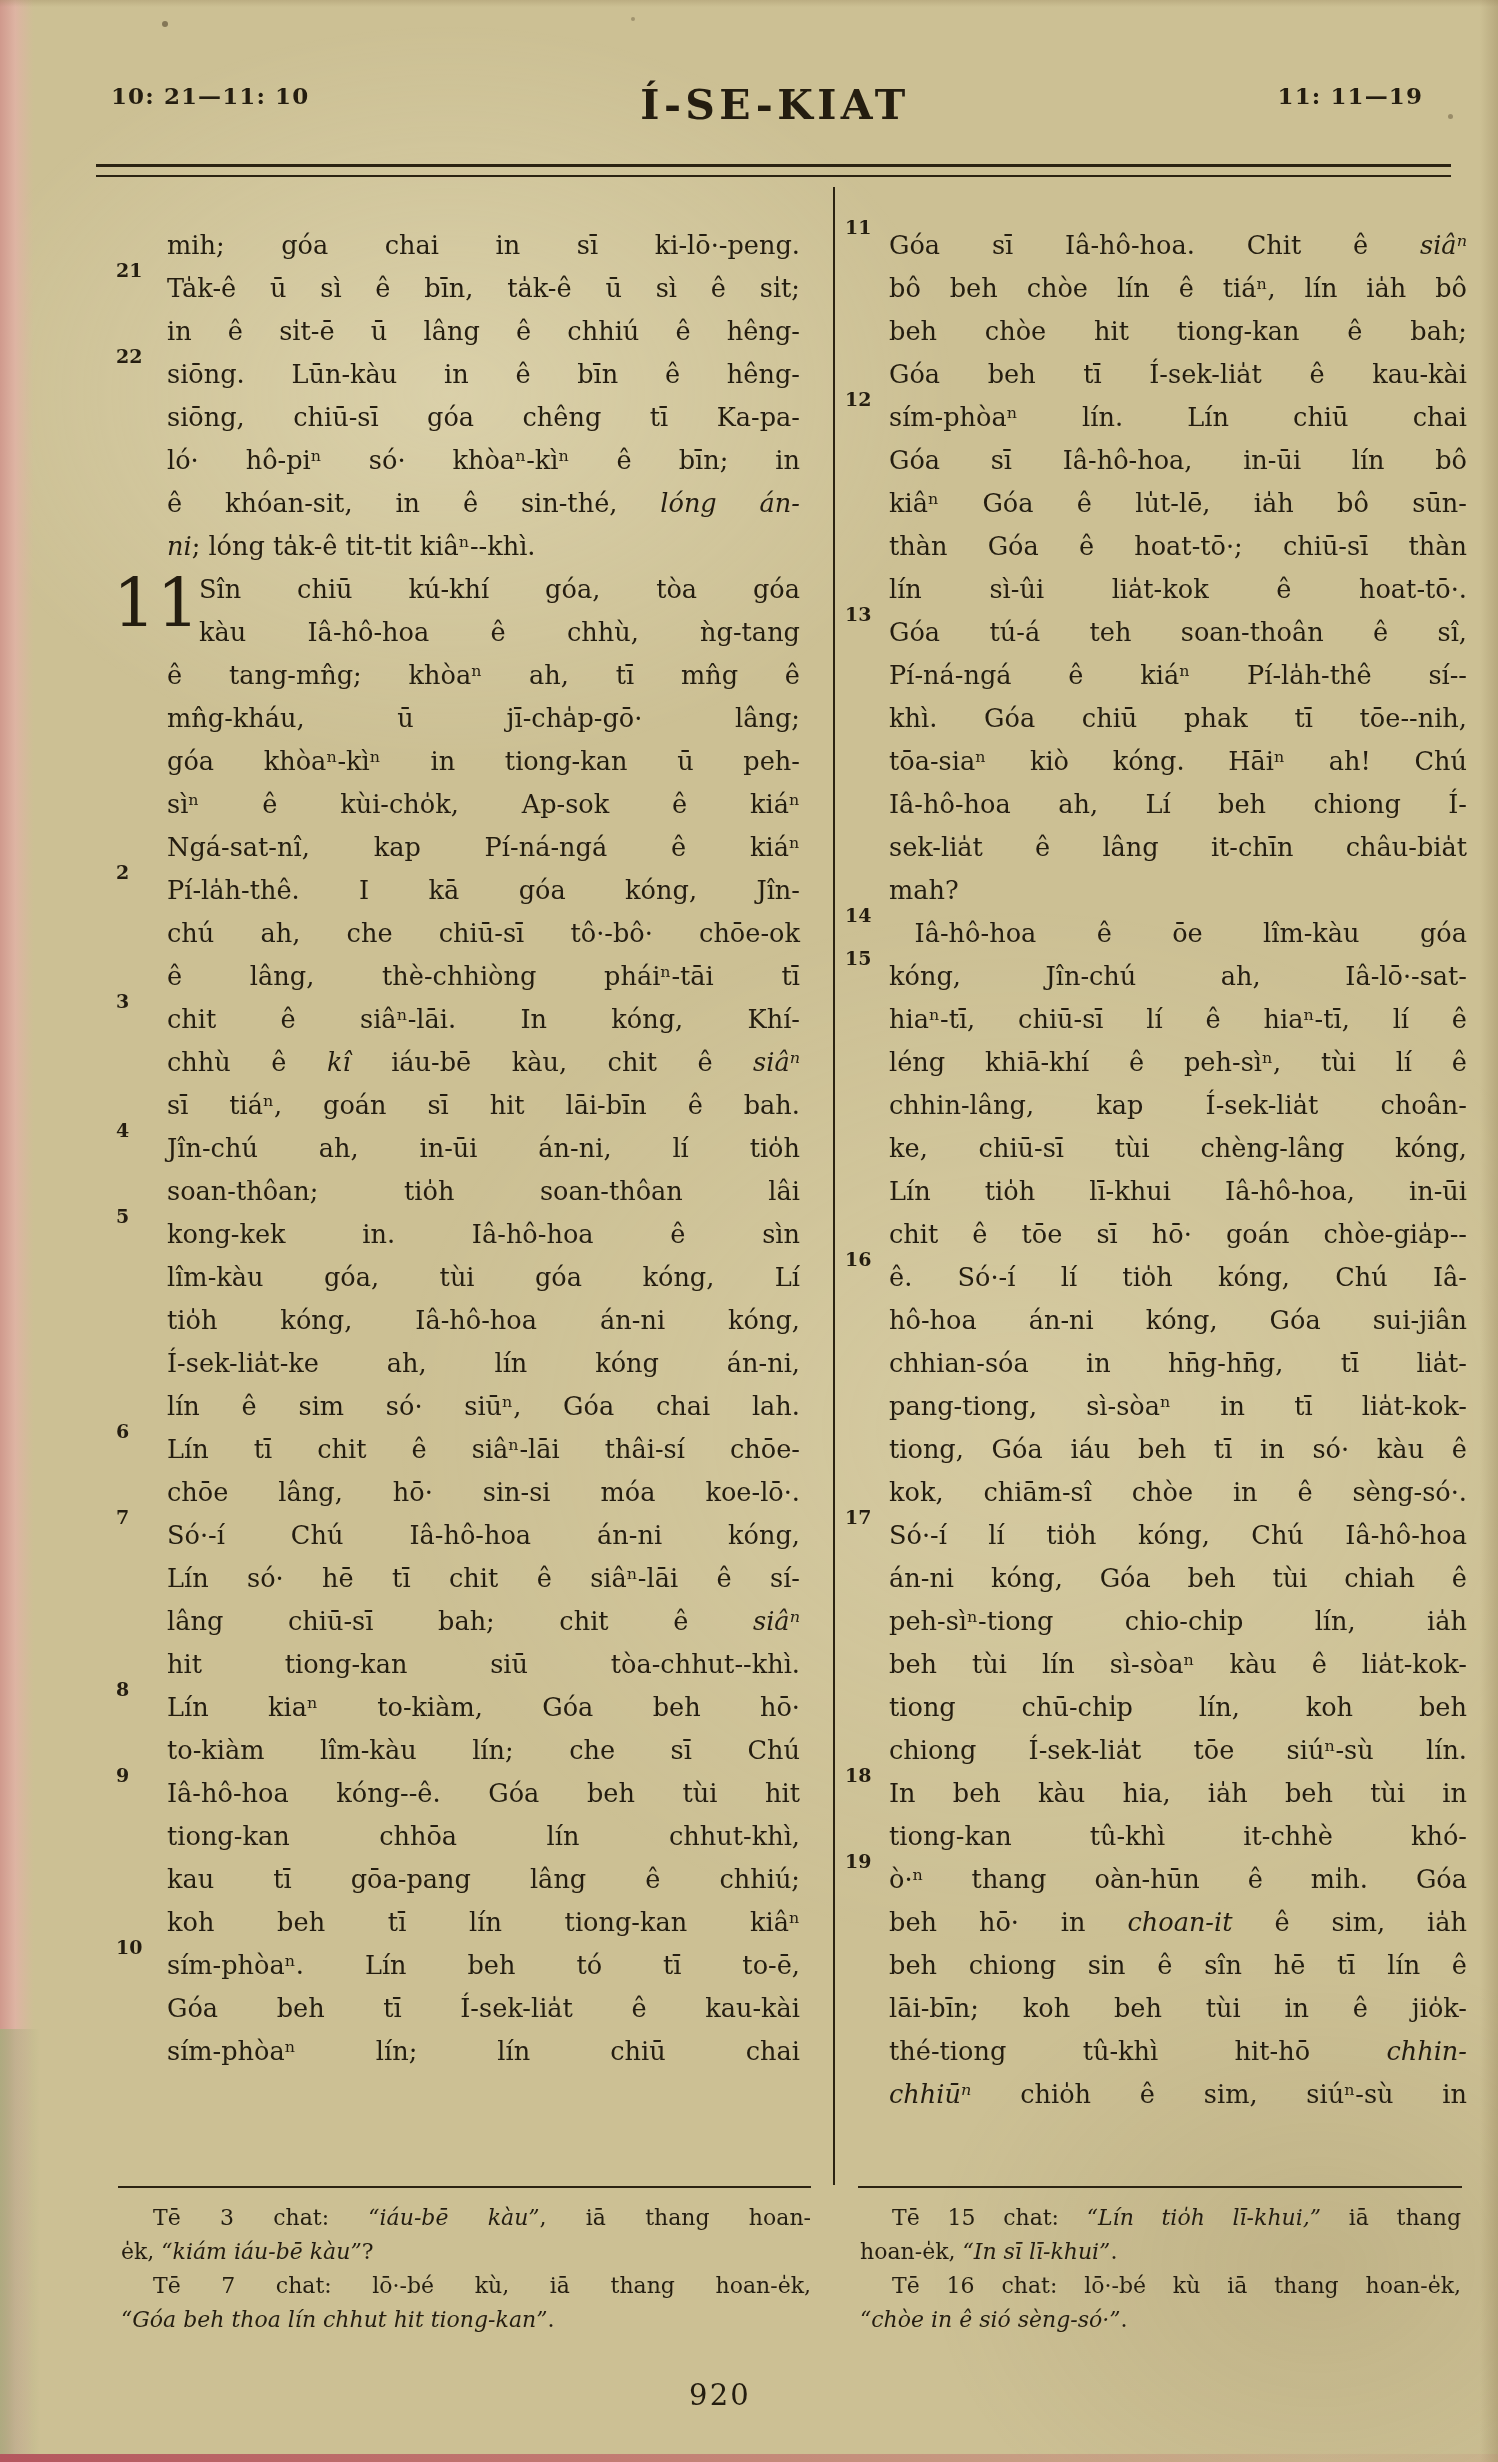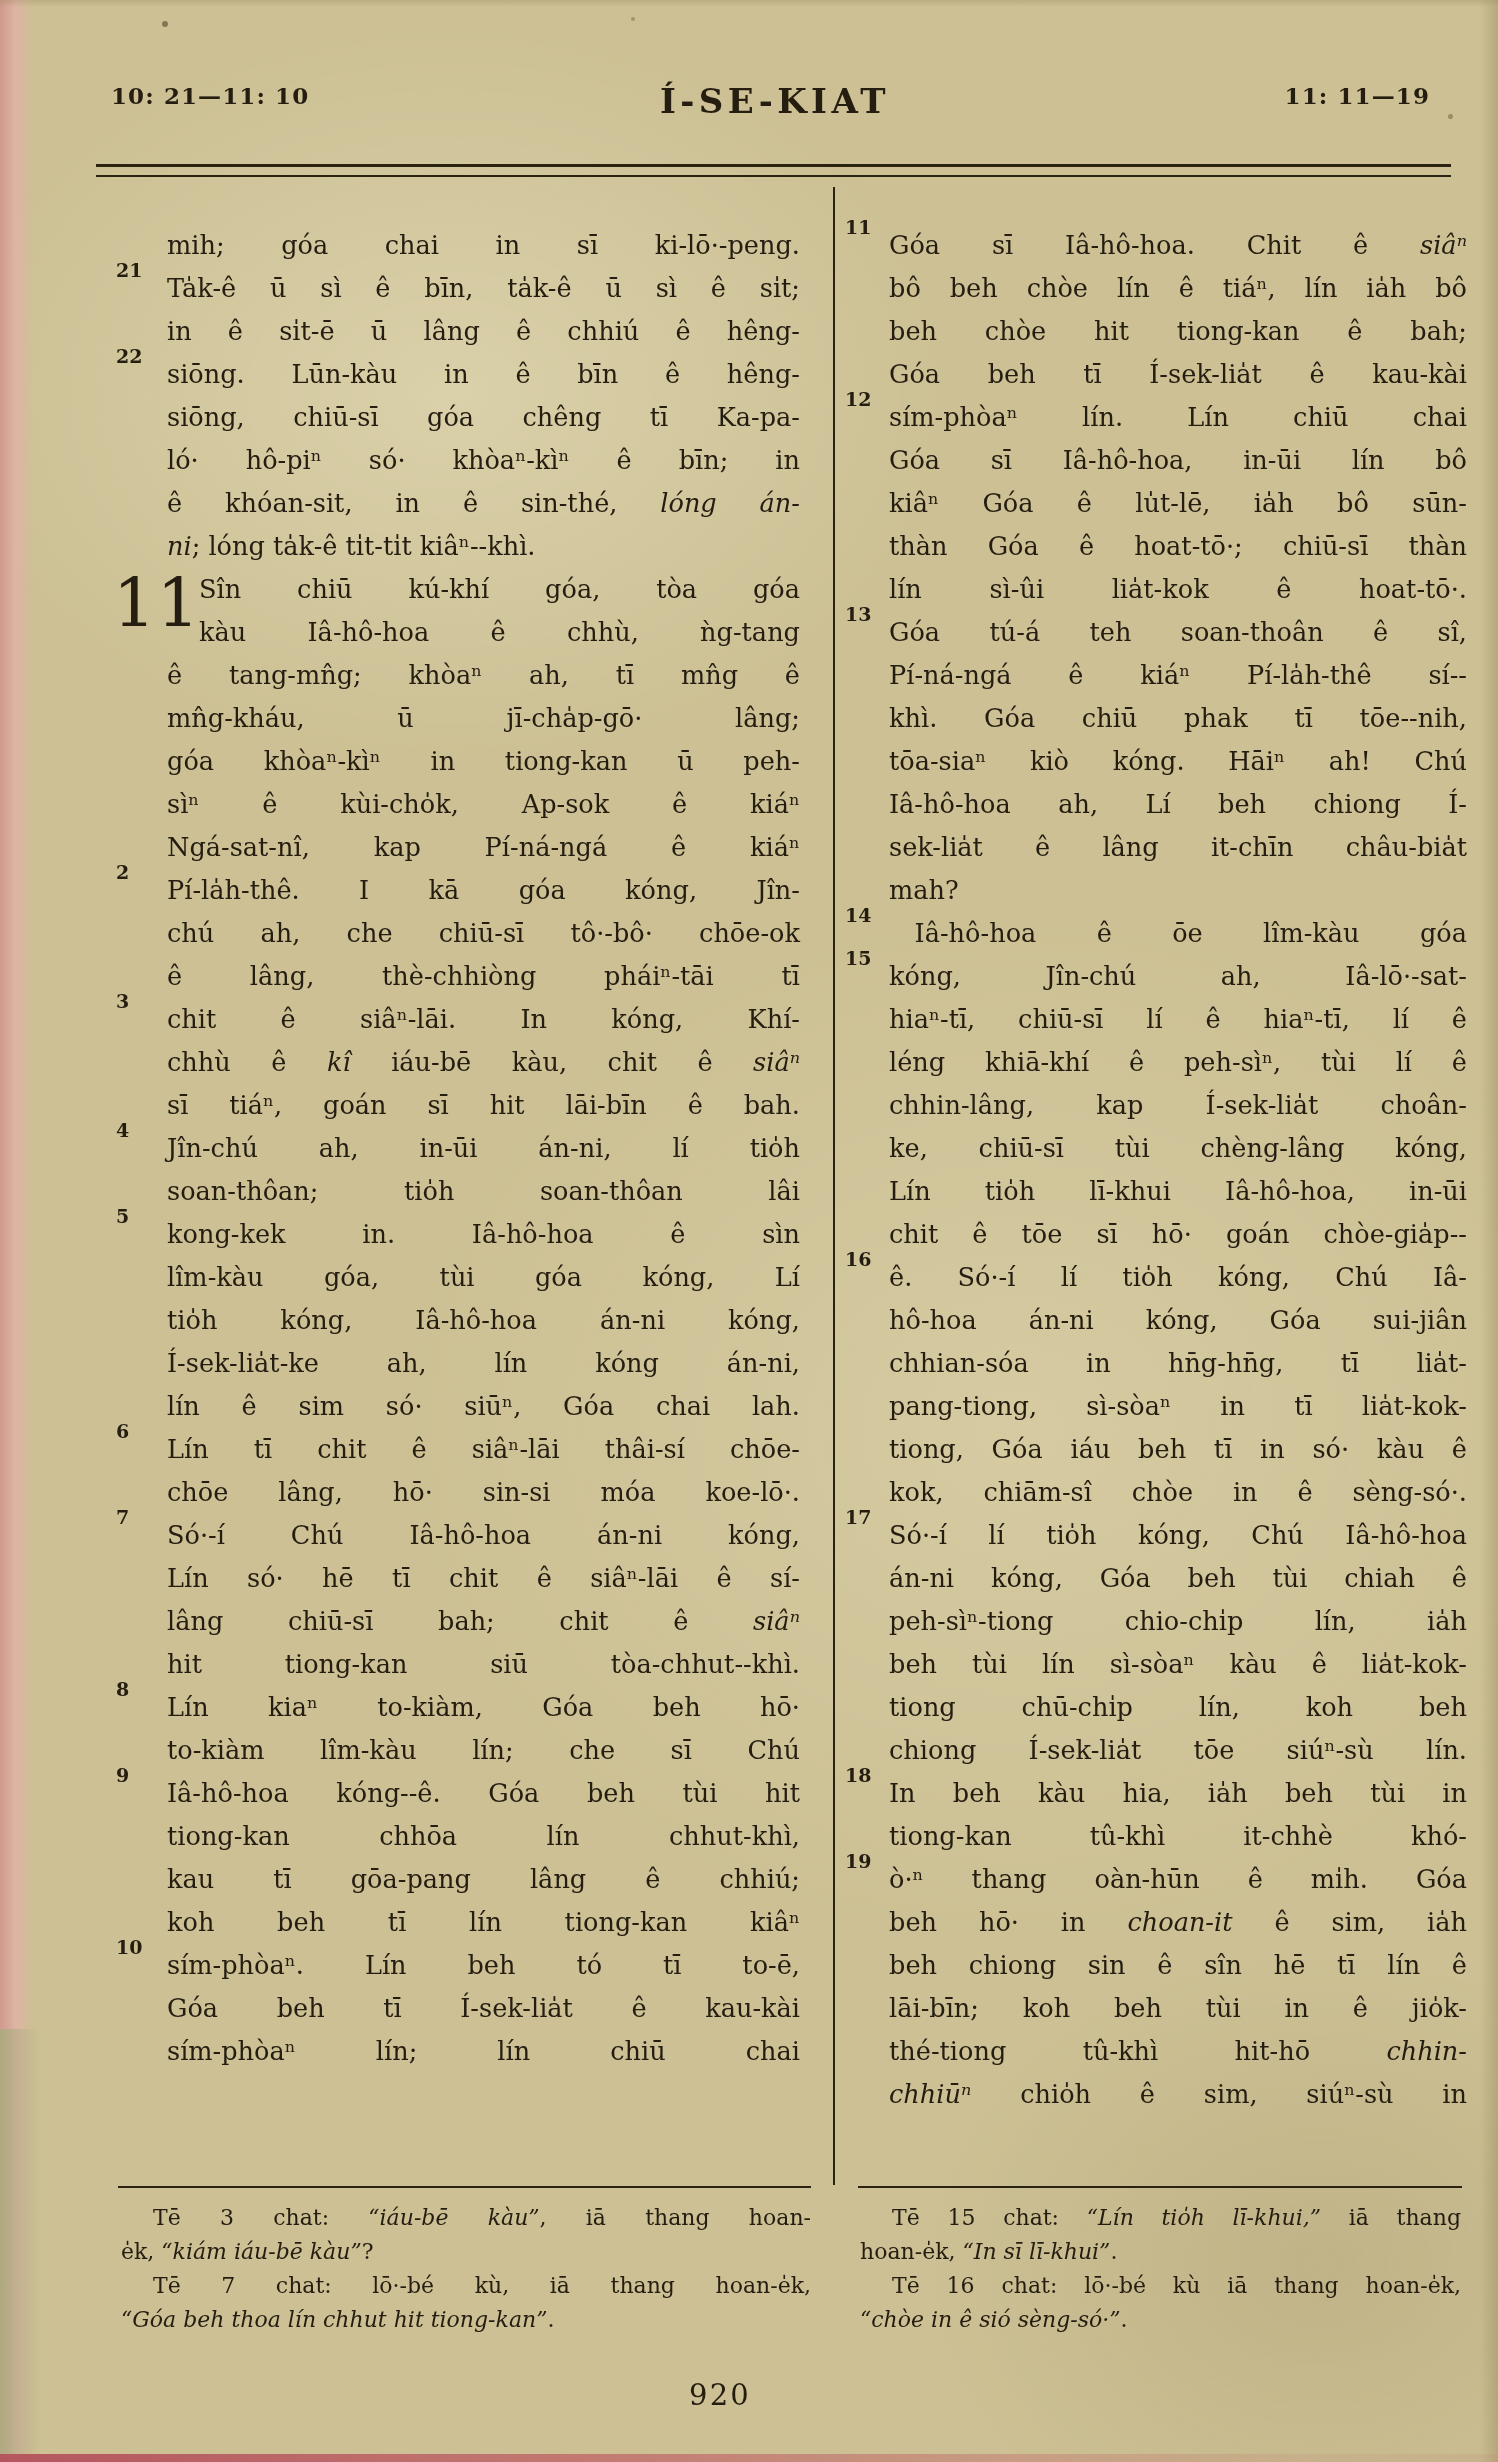--- a/index.html
+++ b/index.html
@@ -25,23 +25,23 @@
   .edge-right{position:absolute;right:0;top:0;bottom:0;width:19px;
     background:linear-gradient(270deg,rgba(140,120,80,.35),rgba(140,120,80,0));}
   .edge-top{position:absolute;top:0;left:0;right:0;height:6.7px;
     background:linear-gradient(180deg,rgba(150,130,90,.30),rgba(150,130,90,0));}
   .speck{position:absolute;border-radius:50%;background:rgba(60,45,25,.5);}
 
   
   .header{position:absolute;top:82px;left:111px;right:60px;height:44px;}
   .header-ref{position:absolute;top:0;font-size:23px;font-weight:700;letter-spacing:1.1px;white-space:nowrap;}
   .header-ref.left{left:0;}
-  .header-ref.right{right:9px;}
+  .header-ref.right{right:16px;}
   .header-title{position:absolute;top:-1.1px;left:50%;transform:translateX(-50%);
-    font-size:34px;font-weight:700;letter-spacing:4.4px;white-space:nowrap;}
+    font-size:41px;font-weight:700;letter-spacing:4.4px;white-space:nowrap;}
 
   .rule-double{position:absolute;top:164px;left:96px;right:48px;height:8.3px;
     border-top:3.3px solid #2b2312;border-bottom:2.8px solid #2b2312;}
 
   .col-divider{position:absolute;top:187px;left:833px;width:2.2px;height:1998px;background:#2b2312;}
 
   
   .text-col{position:absolute;top:224px;}
   .col-left{left:167px;width:633px;}
   .col-right{left:889px;width:578px;}

